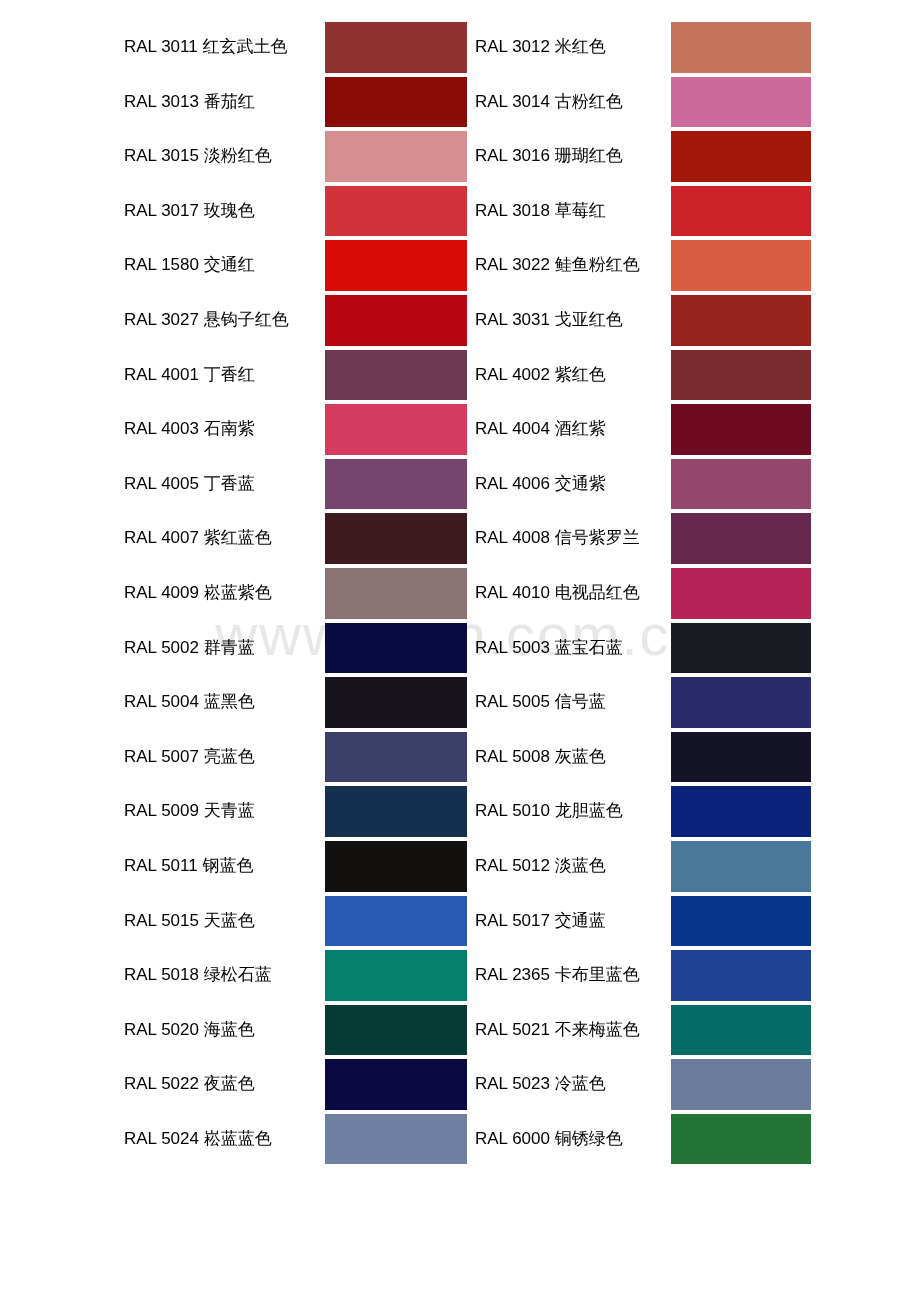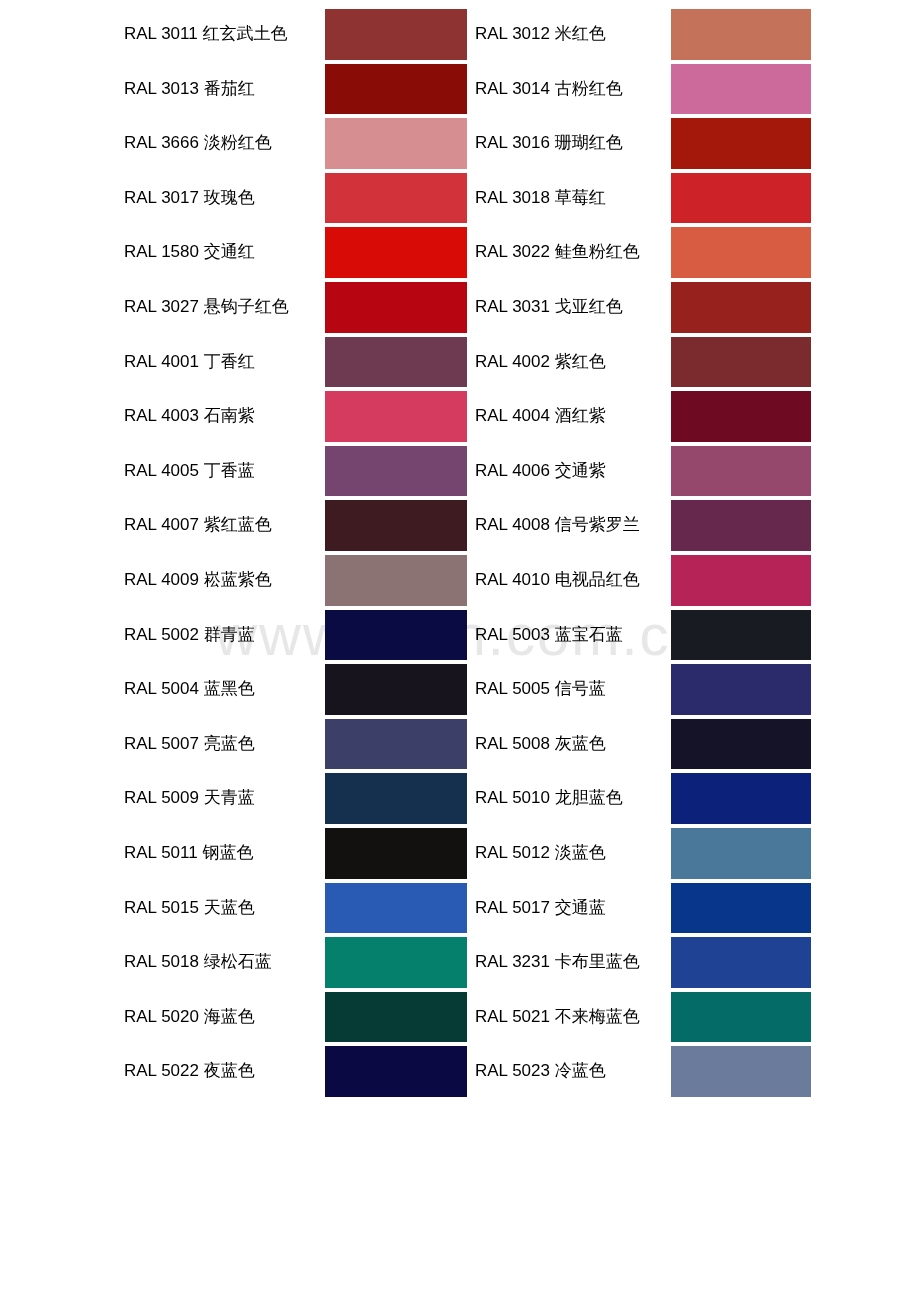--- a/index.html
+++ b/index.html
@@ -38,21 +38,21 @@
     color: #e7e7e7;
     white-space: nowrap;
     z-index: 1;
     pointer-events: none;
     user-select: none;
   }
 
   #rows {
     position: relative;
     z-index: 2;
-    padding-top: 7px;
+    padding-top: 20px;
   }
 
   .row {
     position: relative;
     height: 54.6px;
     width: 920px;
   }
 
   
   .cell {
@@ -113,21 +113,21 @@
           <div class="label"><span class="code">RAL 3013</span> <span class="name">番茄红</span></div>
           <div class="swatch" style="background-color: rgb(138, 12, 7);"></div>
         </div>
         <div class="cell cell-right">
           <div class="label"><span class="code">RAL 3014</span> <span class="name">古粉红色</span></div>
           <div class="swatch" style="background-color: rgb(204, 106, 156);"></div>
         </div>
       </div>
       <div class="row">
         <div class="cell cell-left">
-          <div class="label"><span class="code">RAL 3666</span> <span class="name">淡粉红色</span></div>
+          <div class="label"><span class="code">RAL 3015</span> <span class="name">淡粉红色</span></div>
           <div class="swatch" style="background-color: rgb(215, 142, 144);"></div>
         </div>
         <div class="cell cell-right">
           <div class="label"><span class="code">RAL 3016</span> <span class="name">珊瑚红色</span></div>
           <div class="swatch" style="background-color: rgb(164, 23, 11);"></div>
         </div>
       </div>
       <div class="row">
         <div class="cell cell-left">
           <div class="label"><span class="code">RAL 3017</span> <span class="name">玫瑰色</span></div>
@@ -267,21 +267,21 @@
           <div class="label"><span class="code">RAL 5017</span> <span class="name">交通蓝</span></div>
           <div class="swatch" style="background-color: rgb(7, 54, 138);"></div>
         </div>
       </div>
       <div class="row">
         <div class="cell cell-left">
           <div class="label"><span class="code">RAL 5018</span> <span class="name">绿松石蓝</span></div>
           <div class="swatch" style="background-color: rgb(5, 128, 109);"></div>
         </div>
         <div class="cell cell-right">
-          <div class="label"><span class="code">RAL 3231</span> <span class="name">卡布里蓝色</span></div>
+          <div class="label"><span class="code">RAL 2365</span> <span class="name">卡布里蓝色</span></div>
           <div class="swatch" style="background-color: rgb(32, 66, 149);"></div>
         </div>
       </div>
       <div class="row">
         <div class="cell cell-left">
           <div class="label"><span class="code">RAL 5020</span> <span class="name">海蓝色</span></div>
           <div class="swatch" style="background-color: rgb(6, 58, 53);"></div>
         </div>
         <div class="cell cell-right">
           <div class="label"><span class="code">RAL 5021</span> <span class="name">不来梅蓝色</span></div>
@@ -291,15 +291,25 @@
       <div class="row">
         <div class="cell cell-left">
           <div class="label"><span class="code">RAL 5022</span> <span class="name">夜蓝色</span></div>
           <div class="swatch" style="background-color: rgb(10, 9, 67);"></div>
         </div>
         <div class="cell cell-right">
           <div class="label"><span class="code">RAL 5023</span> <span class="name">冷蓝色</span></div>
           <div class="swatch" style="background-color: rgb(107, 123, 155);"></div>
         </div>
       </div>
+      <div class="row">
+        <div class="cell cell-left">
+          <div class="label"><span class="code">RAL 5024</span> <span class="name">崧蓝蓝色</span></div>
+          <div class="swatch" style="background-color: rgb(111, 128, 163);"></div>
+        </div>
+        <div class="cell cell-right">
+          <div class="label"><span class="code">RAL 6000</span> <span class="name">铜锈绿色</span></div>
+          <div class="swatch" style="background-color: rgb(36, 116, 55);"></div>
+        </div>
+      </div>
     </div>
 
 </div>
 
 </body></html>

